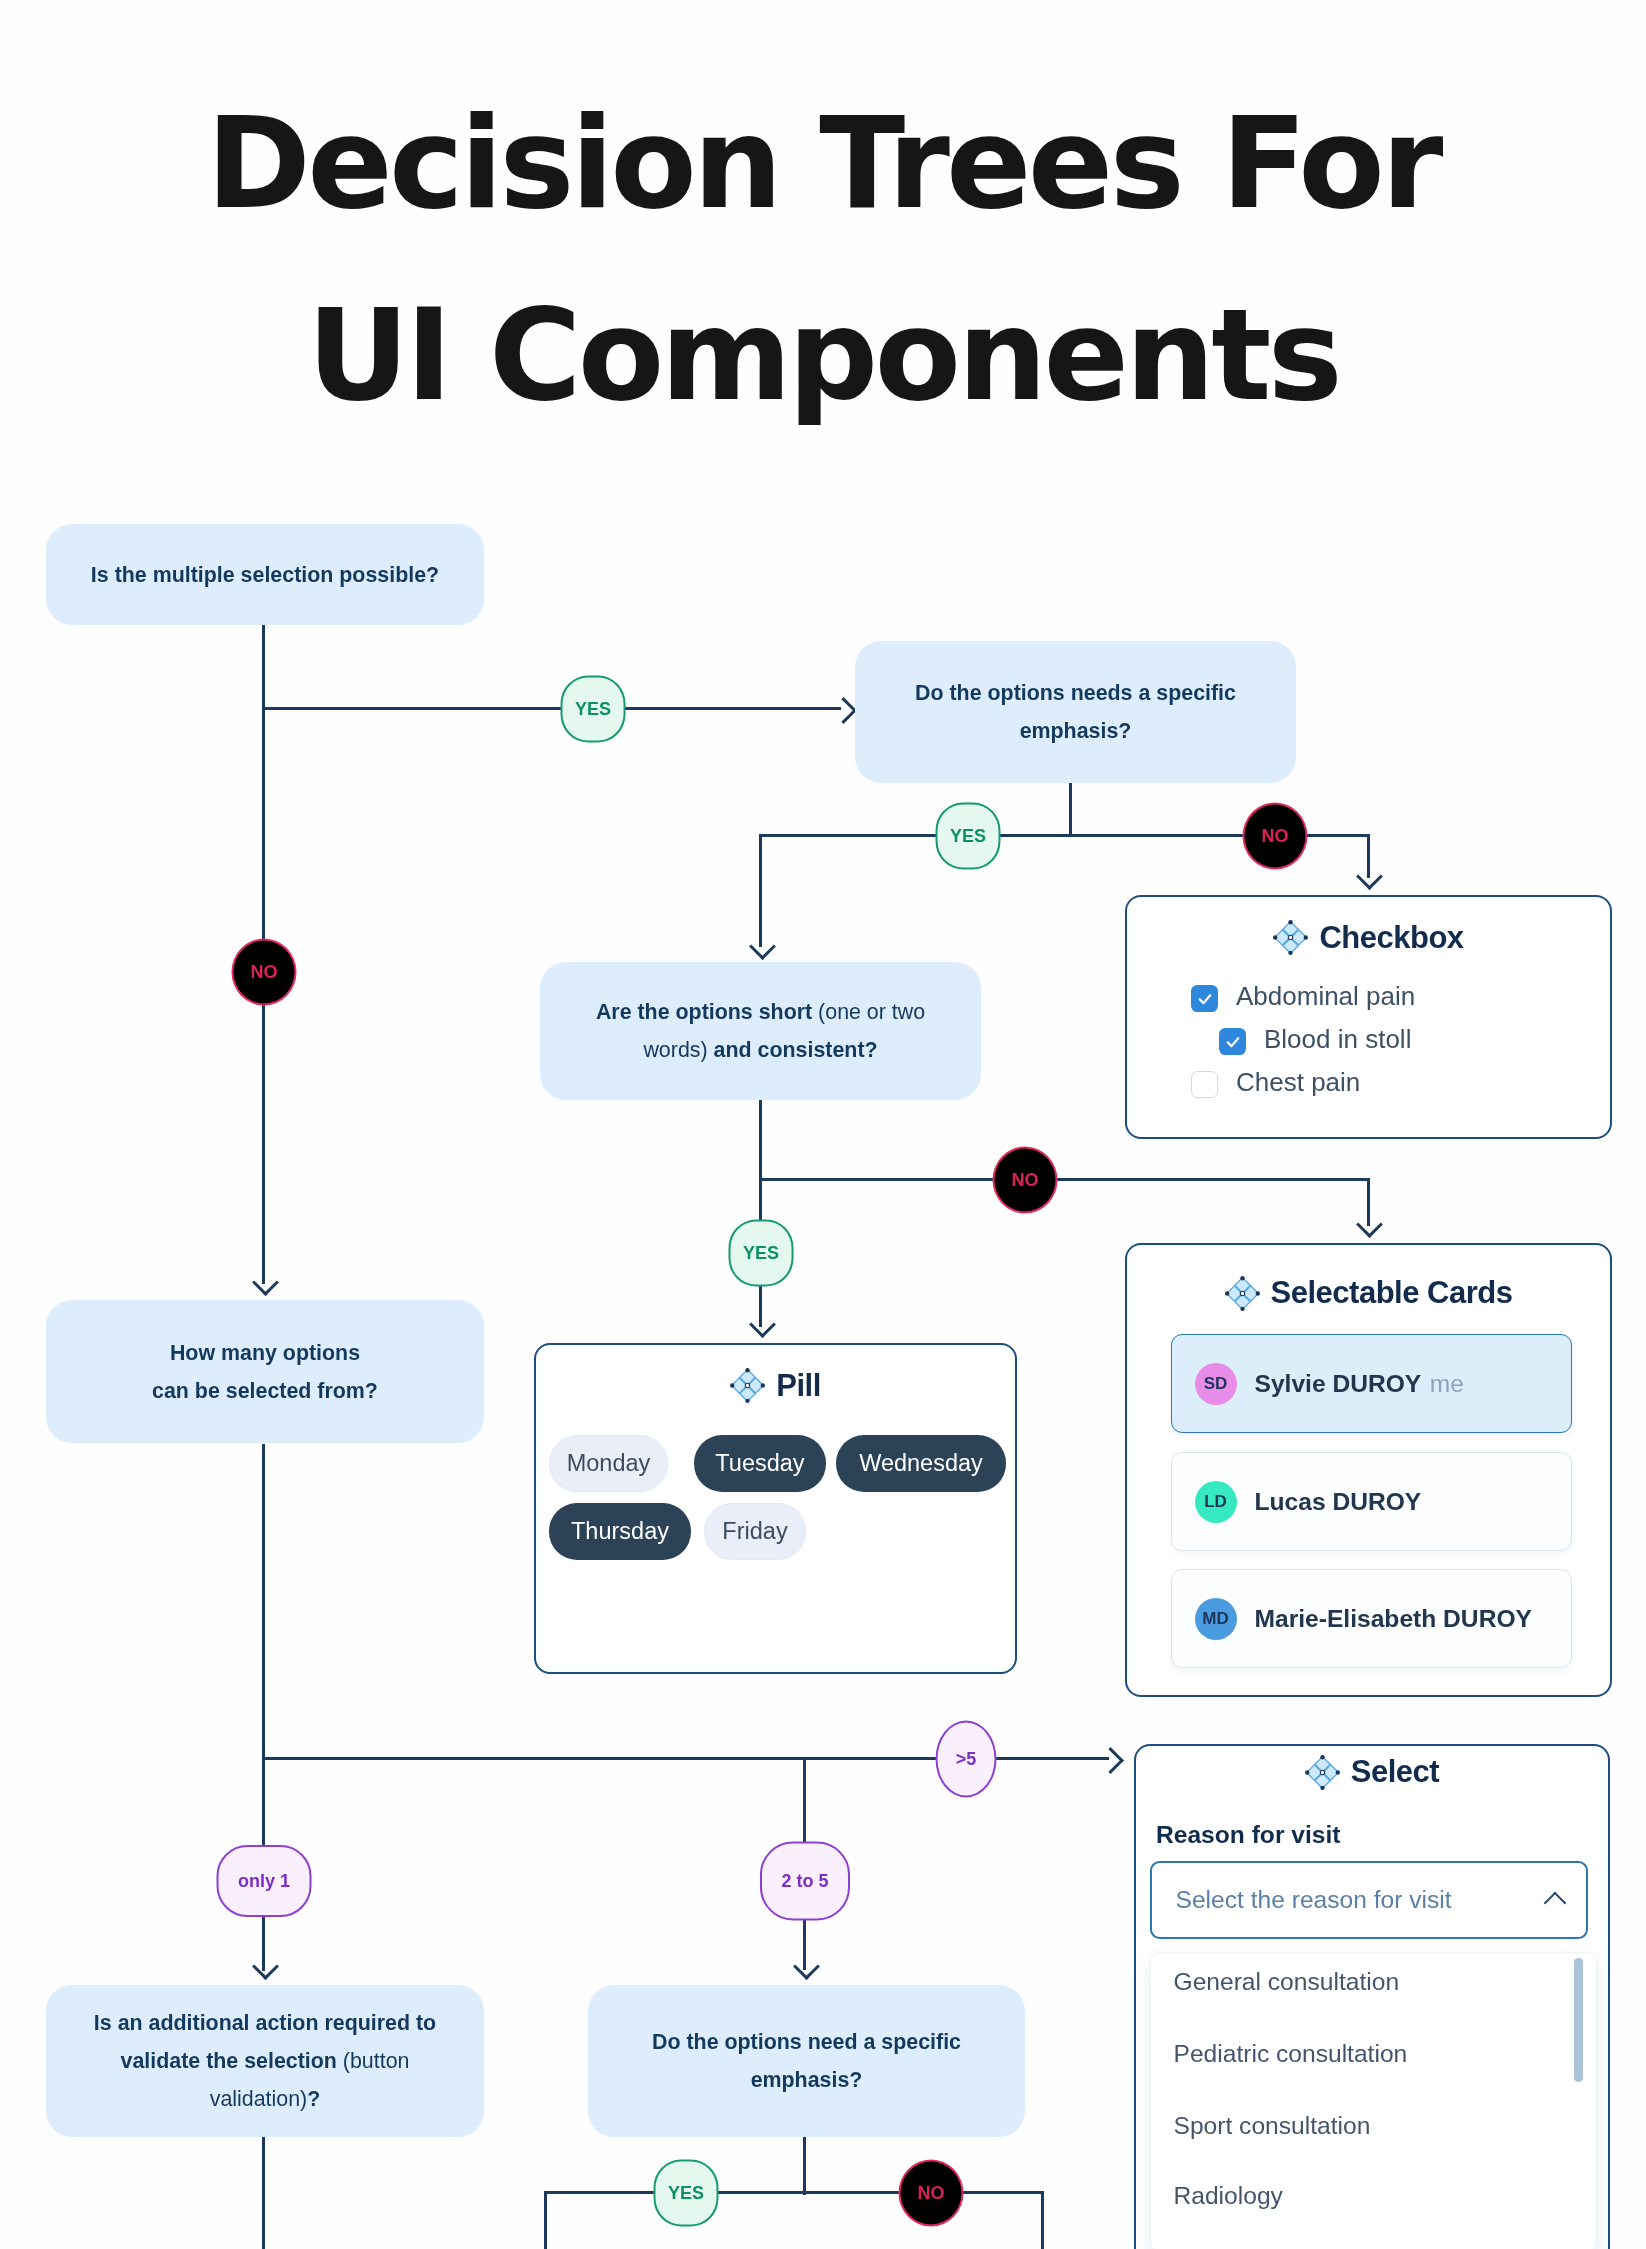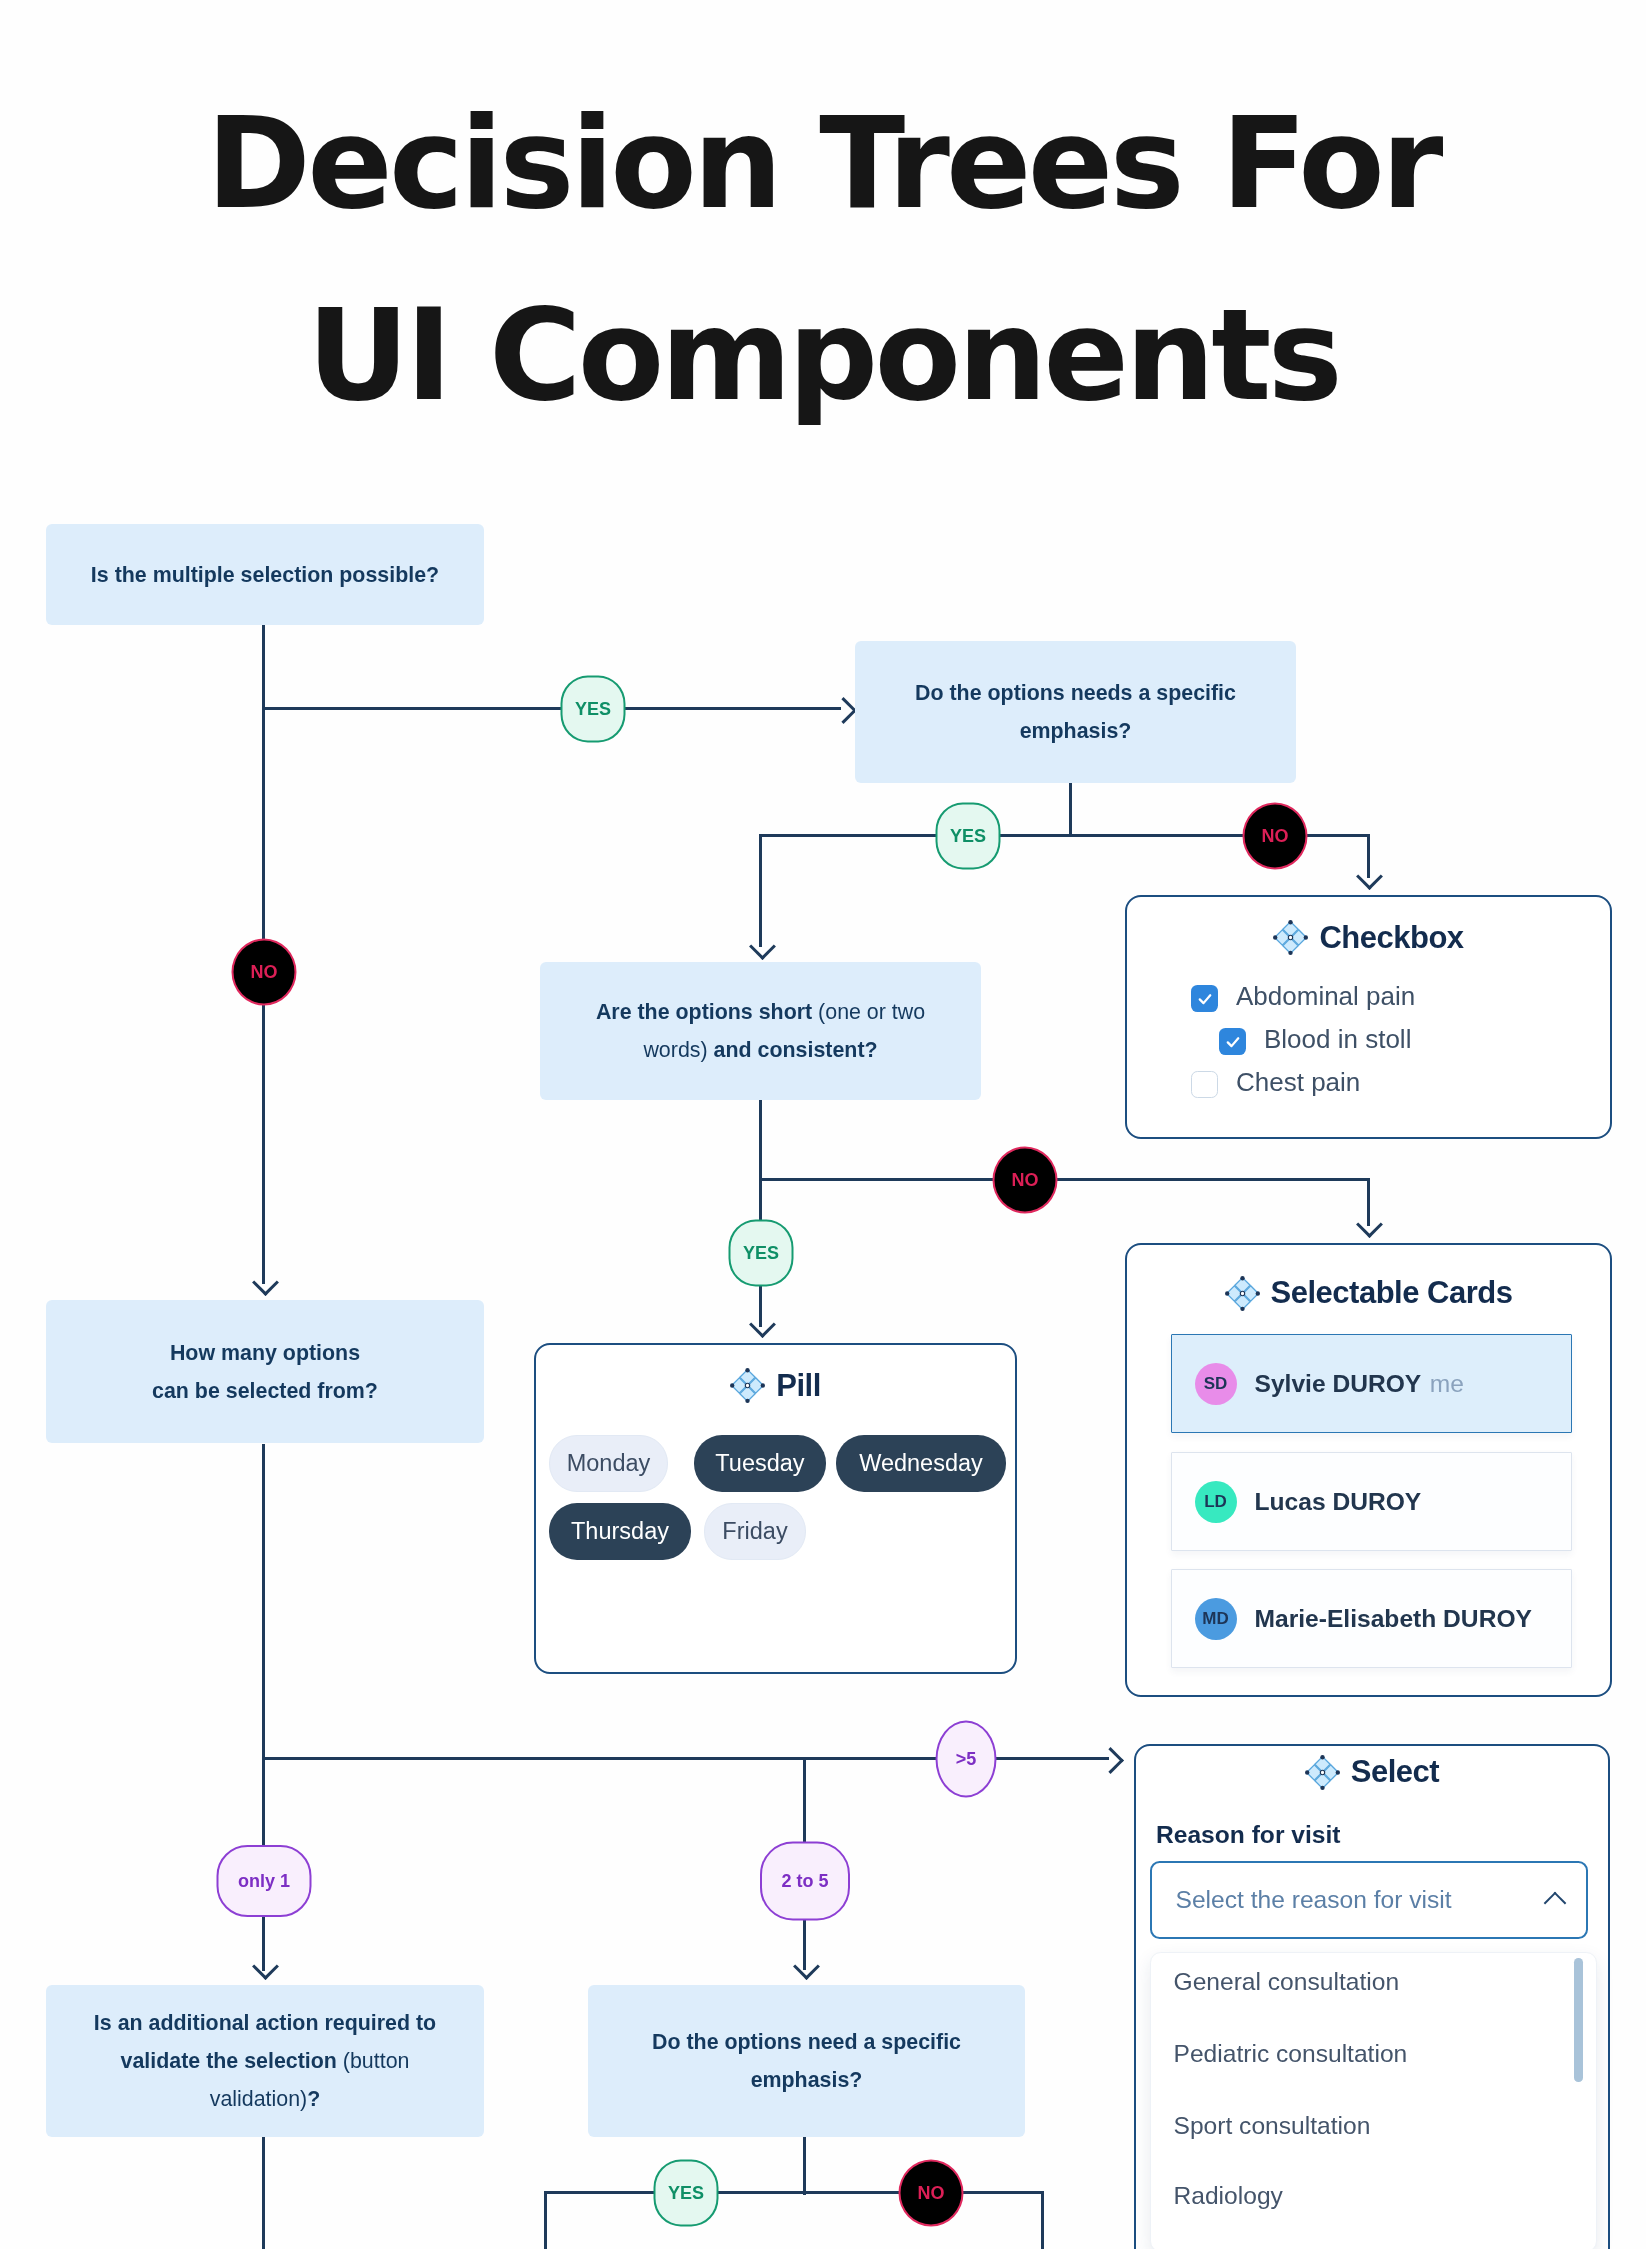--- a/index.html
+++ b/index.html
@@ -10,21 +10,21 @@
          font-family:"DejaVu Sans","Liberation Sans",sans-serif;
          font-weight:800;font-size:126px;line-height:192px;letter-spacing:-3.7px;color:#161616;}
   
   .hline,.vline{position:absolute;background:#1e3a5a;}
   .hline{height:3.2px;}
   .vline{width:3.2px;}
   .chev{position:absolute;width:16px;height:16px;border:solid #1e3a5a;border-width:0 3.2px 3.2px 0;}
   .chev.down{transform:rotate(45deg);}
   .chev.right{transform:rotate(-45deg);}
   
-  .qbox{position:absolute;background:#ddedfb;border-radius:6px;color:#14395e;
+  .qbox{position:absolute;background:#ddedfb;border-radius:26px;color:#14395e;
         display:flex;flex-direction:column;justify-content:center;align-items:center;
         font-size:21.4px;line-height:38px;text-align:center;font-weight:400;padding:0 21.4px;box-sizing:border-box;}
   .qbox .ln{display:block;}
   .qbox b{font-weight:700;}
   .allbold{font-weight:700;}
   
   .badge{position:absolute;transform:translate(-50%,-50%);display:flex;align-items:center;justify-content:center;
          font-weight:700;font-size:18px;background:#fff;z-index:5;}
   .badge.yes{width:61px;height:63px;border:2.7px solid #169b71;border-radius:42%;background:#e4f8f0;color:#0f8f66;}
   .badge.no{width:61px;height:63px;border:2.7px solid #e0295e;border-radius:50%;background:#000000;color:#dc1f56;}
@@ -43,21 +43,21 @@
   .cbox.on{background:#2e86dd;}
   .cbox.off{background:#fff;border:1.6px solid #ccd9e6;}
   .cbox.on svg{width:18px;height:18px;}
   .cblabel{font-size:26px;color:#3e5066;}
   
   .pill{position:absolute;height:57px;border-radius:28px;display:flex;align-items:center;justify-content:center;
         font-size:23.5px;box-sizing:border-box;}
   .pill.dark{background:#2c4257;color:#fff;}
   .pill.light{background:#e9eef8;color:#3c4c63;border:1.1px solid #e2e9f4;}
   
-  .scard{position:absolute;left:1171px;width:401px;height:99px;border-radius:1px;display:flex;align-items:center;
+  .scard{position:absolute;left:1171px;width:401px;height:99px;border-radius:11px;display:flex;align-items:center;
          background:#fdfeff;border:1.1px solid #dde4ee;box-shadow:0 3.2px 7.5px rgba(30,60,100,0.05);box-sizing:border-box;padding-left:22.5px;gap:18px;}
   .scard.sel{background:#ddeefb;border:1.6px solid #2b77b4;}
   .avatar{width:42px;height:42px;border-radius:50%;display:flex;align-items:center;justify-content:center;
           font-weight:700;font-size:17px;color:#1d3557;flex:0 0 auto;}
   .sname{font-size:24.6px;font-weight:700;color:#22364e;white-space:nowrap;}
   .ssuffix{font-size:24.6px;color:#8aa2bd;margin-left:8.6px;font-weight:400;}
   
   .sel-label{position:absolute;font-size:24.6px;font-weight:700;color:#132c4e;}
   .trigger{position:absolute;background:#fff;border:2.1px solid #2b77b4;border-radius:9.6px;box-sizing:border-box;
            display:flex;align-items:center;justify-content:space-between;padding:0 23.5px;}

